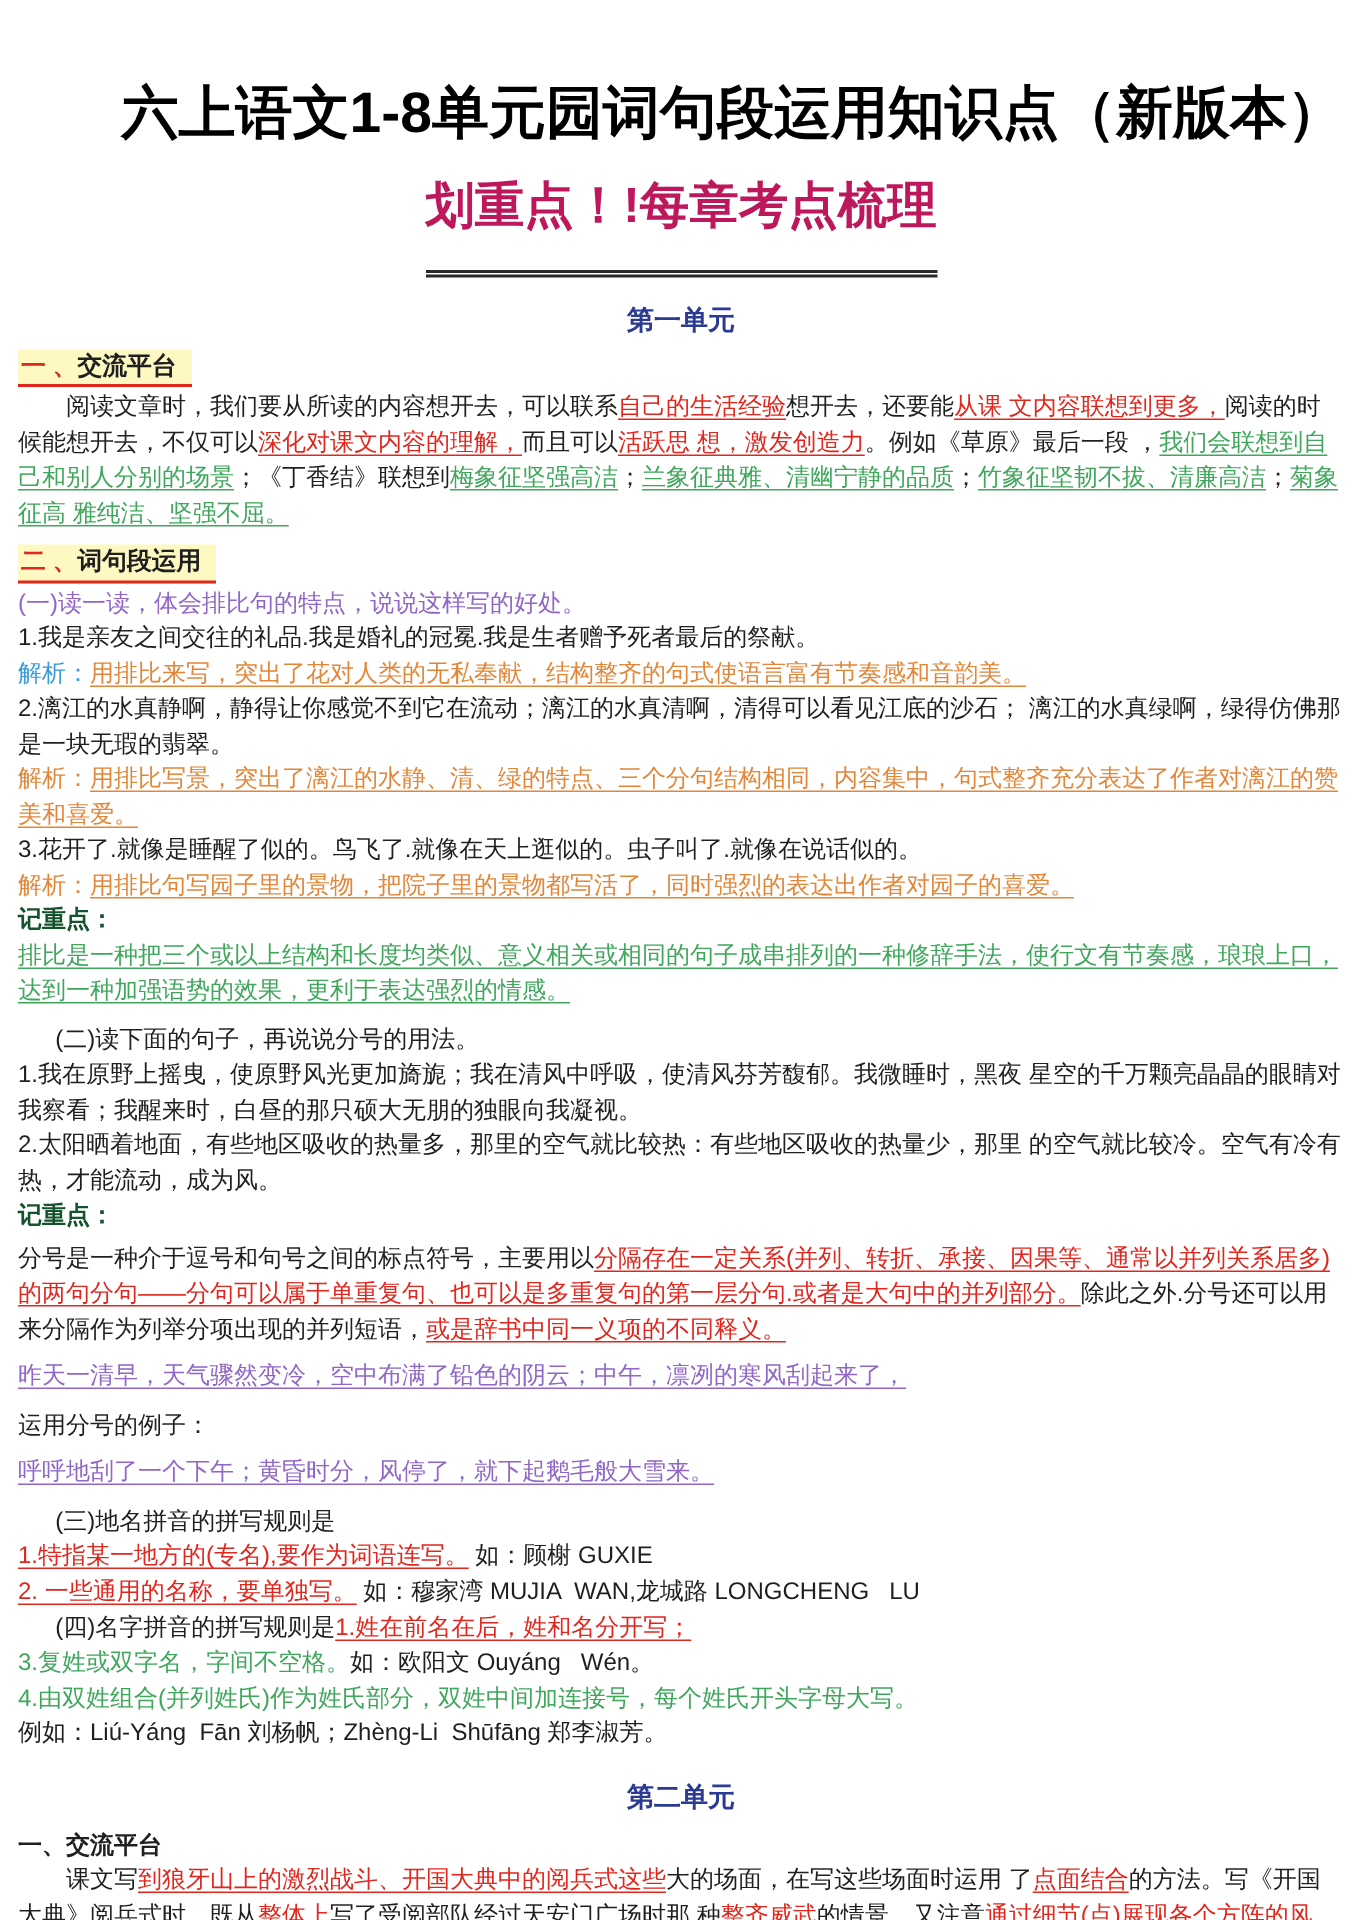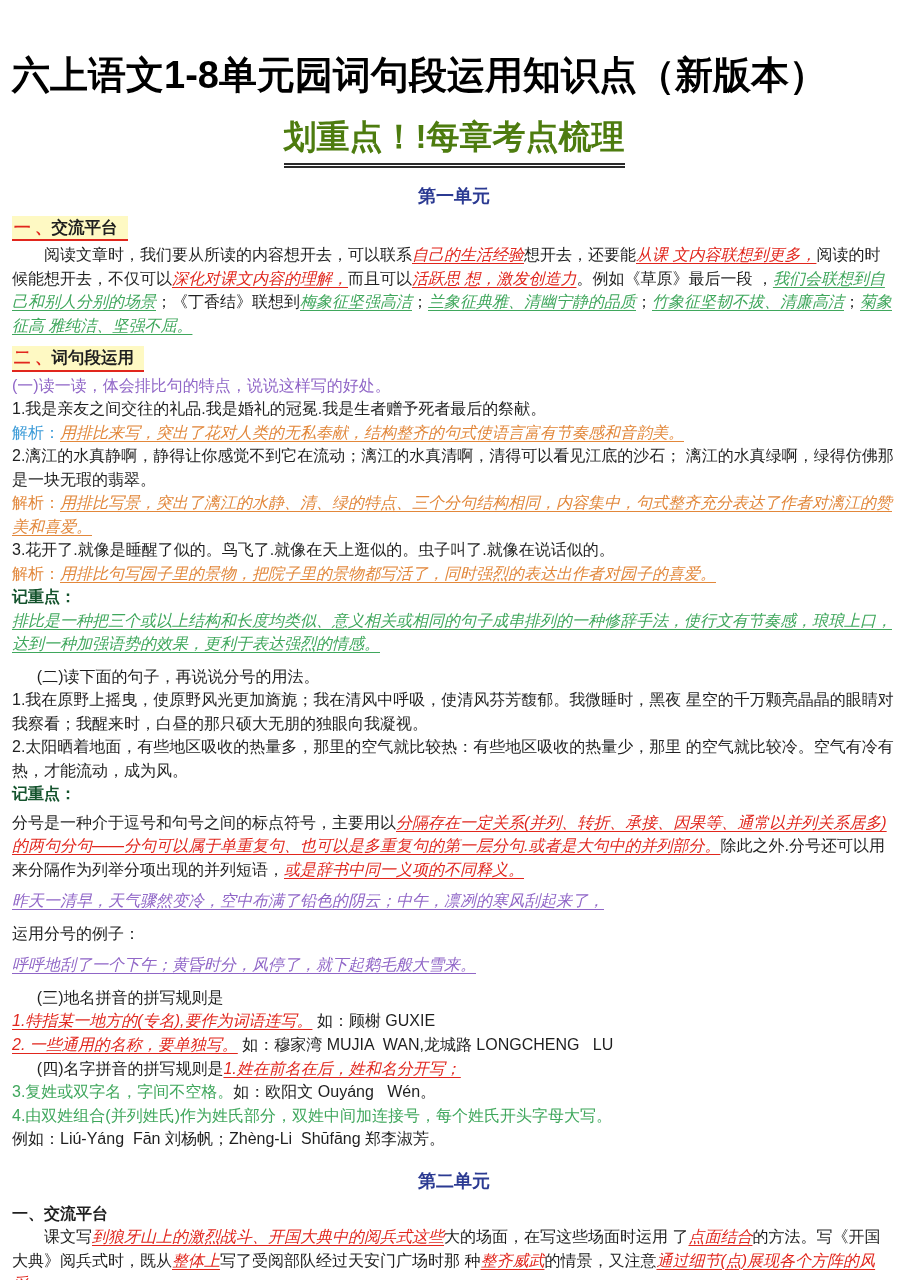--- a/index.html
+++ b/index.html
@@ -3,48 +3,48 @@
 <meta charset="utf-8">
 <style>
   html,body{margin:0;padding:0;background:#ffffff;}
   body{
     width:910px;height:1280px;overflow:hidden;box-sizing:border-box;
     font-family:"Liberation Sans","DejaVu Sans",sans-serif;
     color:#1f1f1f;
   }
   .page{padding:0 14px 0 12px;}
   h1.title{
-    text-align:left;font-size:38px;font-weight:bold;color:#000;
+    text-align:right;font-size:38px;font-weight:bold;color:#000;
     margin:50px 0 14px 0;letter-spacing:0px;
   }
   .subtitle-wrap{text-align:center;margin:0 0 16px 0;}
   .subtitle{
-    display:inline-block;font-size:33px;font-weight:bold;color:#4d7c0f;
-    border-bottom:5px double #2a2a2a;padding-bottom:3px;
+    display:inline-block;font-size:33px;font-weight:bold;color:#be185d;
+    border-bottom:5px double #2a2a2a;padding-bottom:20px;
   }
   .blk-section{
     text-align:center;font-size:18px;font-weight:bold;margin:8px 0 8px 0;
   }
   .blk-p{
     font-size:16px;line-height:1.47;white-space:pre-wrap;margin:0;
   }
   .blk-hl{margin:2px 0 2px 0;}
   .hl-chip{
     display:inline-block;background:#fef9c3;border-bottom:2px solid #e1261d;
     font-size:16.5px;font-weight:bold;padding:0 10px 1px 2px;line-height:1.35;
   }
   .c-bk{color:#1f1f1f}
   .c-rd{color:#e1261d}
   .c-or{color:#e2873a}
   .c-gn{color:#3fa75c}
   .c-pu{color:#9066c7}
   .c-bl{color:#3b9bd8}
   .c-nv{color:#14532d}
   .c-sec{color:#2b3a92}
-  .u{text-decoration:underline;text-underline-offset:3px;text-decoration-thickness:1px;font-style:italic;}
+  .u{text-decoration:underline;text-underline-offset:3px;text-decoration-thickness:1px;}
   .b{font-weight:bold}
   .ind1{text-indent:1.55em}
   .ind2{text-indent:2em}
   .gap{margin-top:9px}
   .gap-s{margin-top:5px}
   .gap2{margin-top:18px}
   .exline{margin:8px 0}
 </style>
 </head>
 <body>

